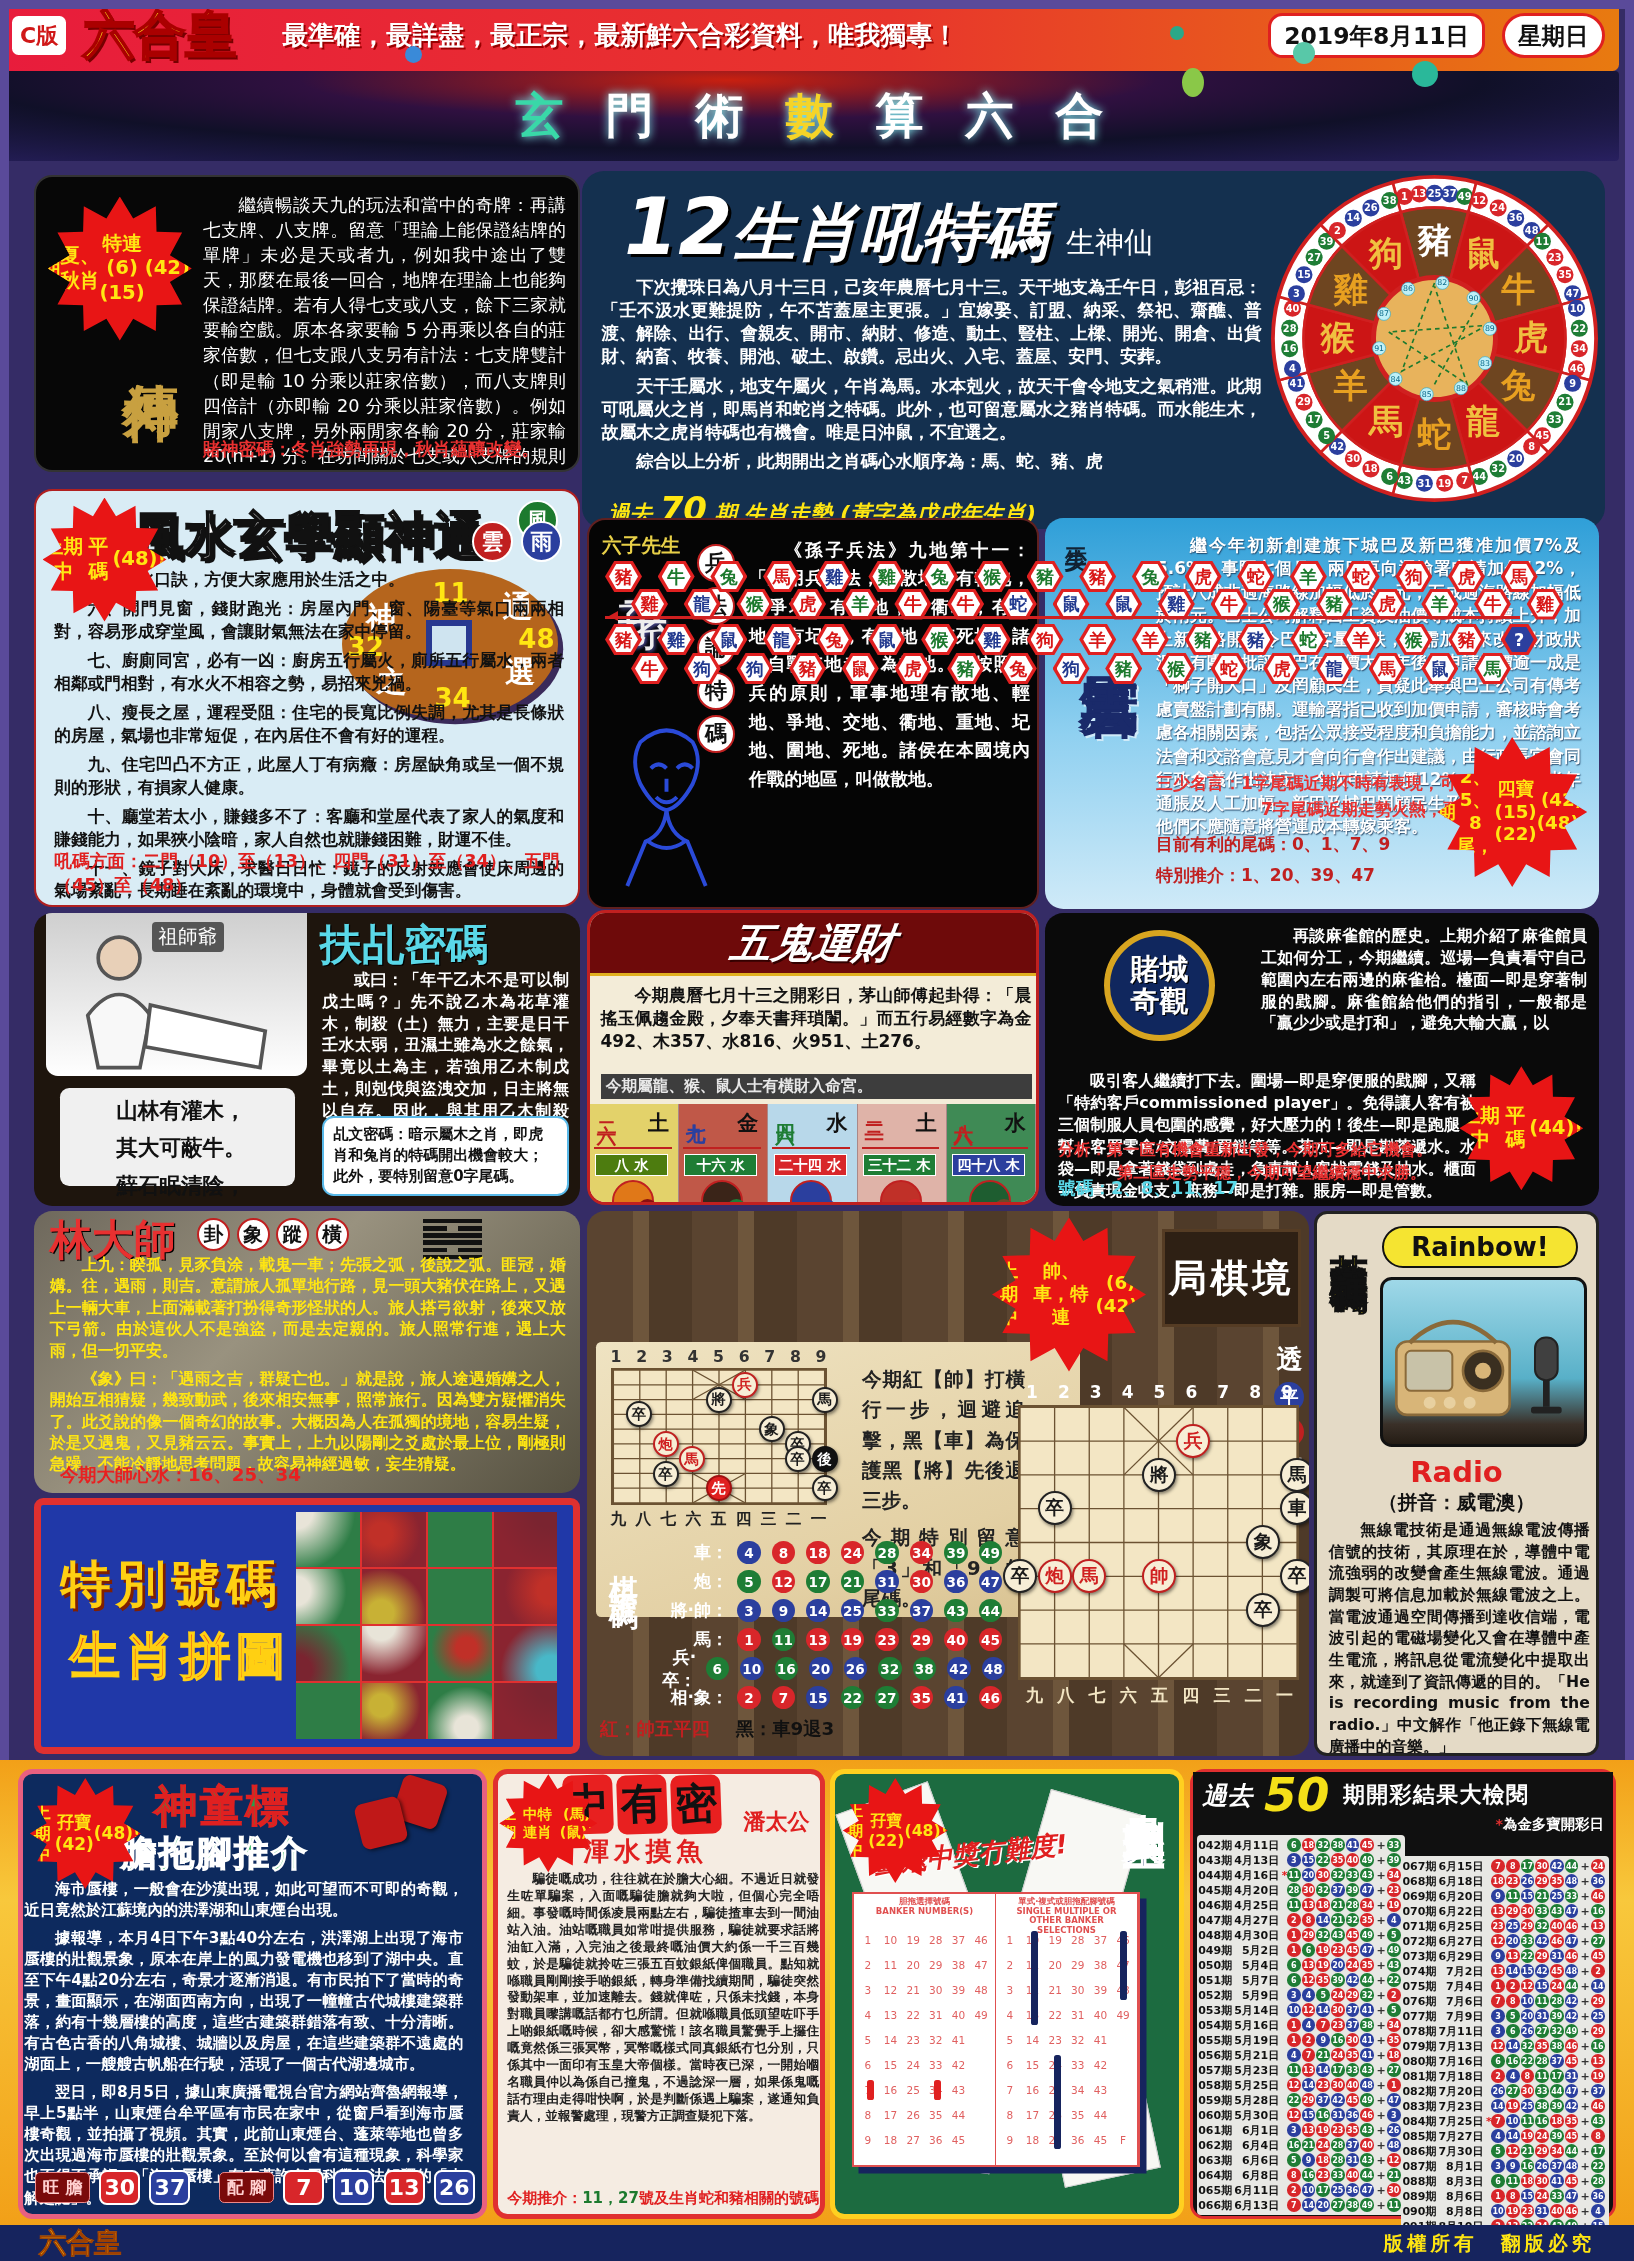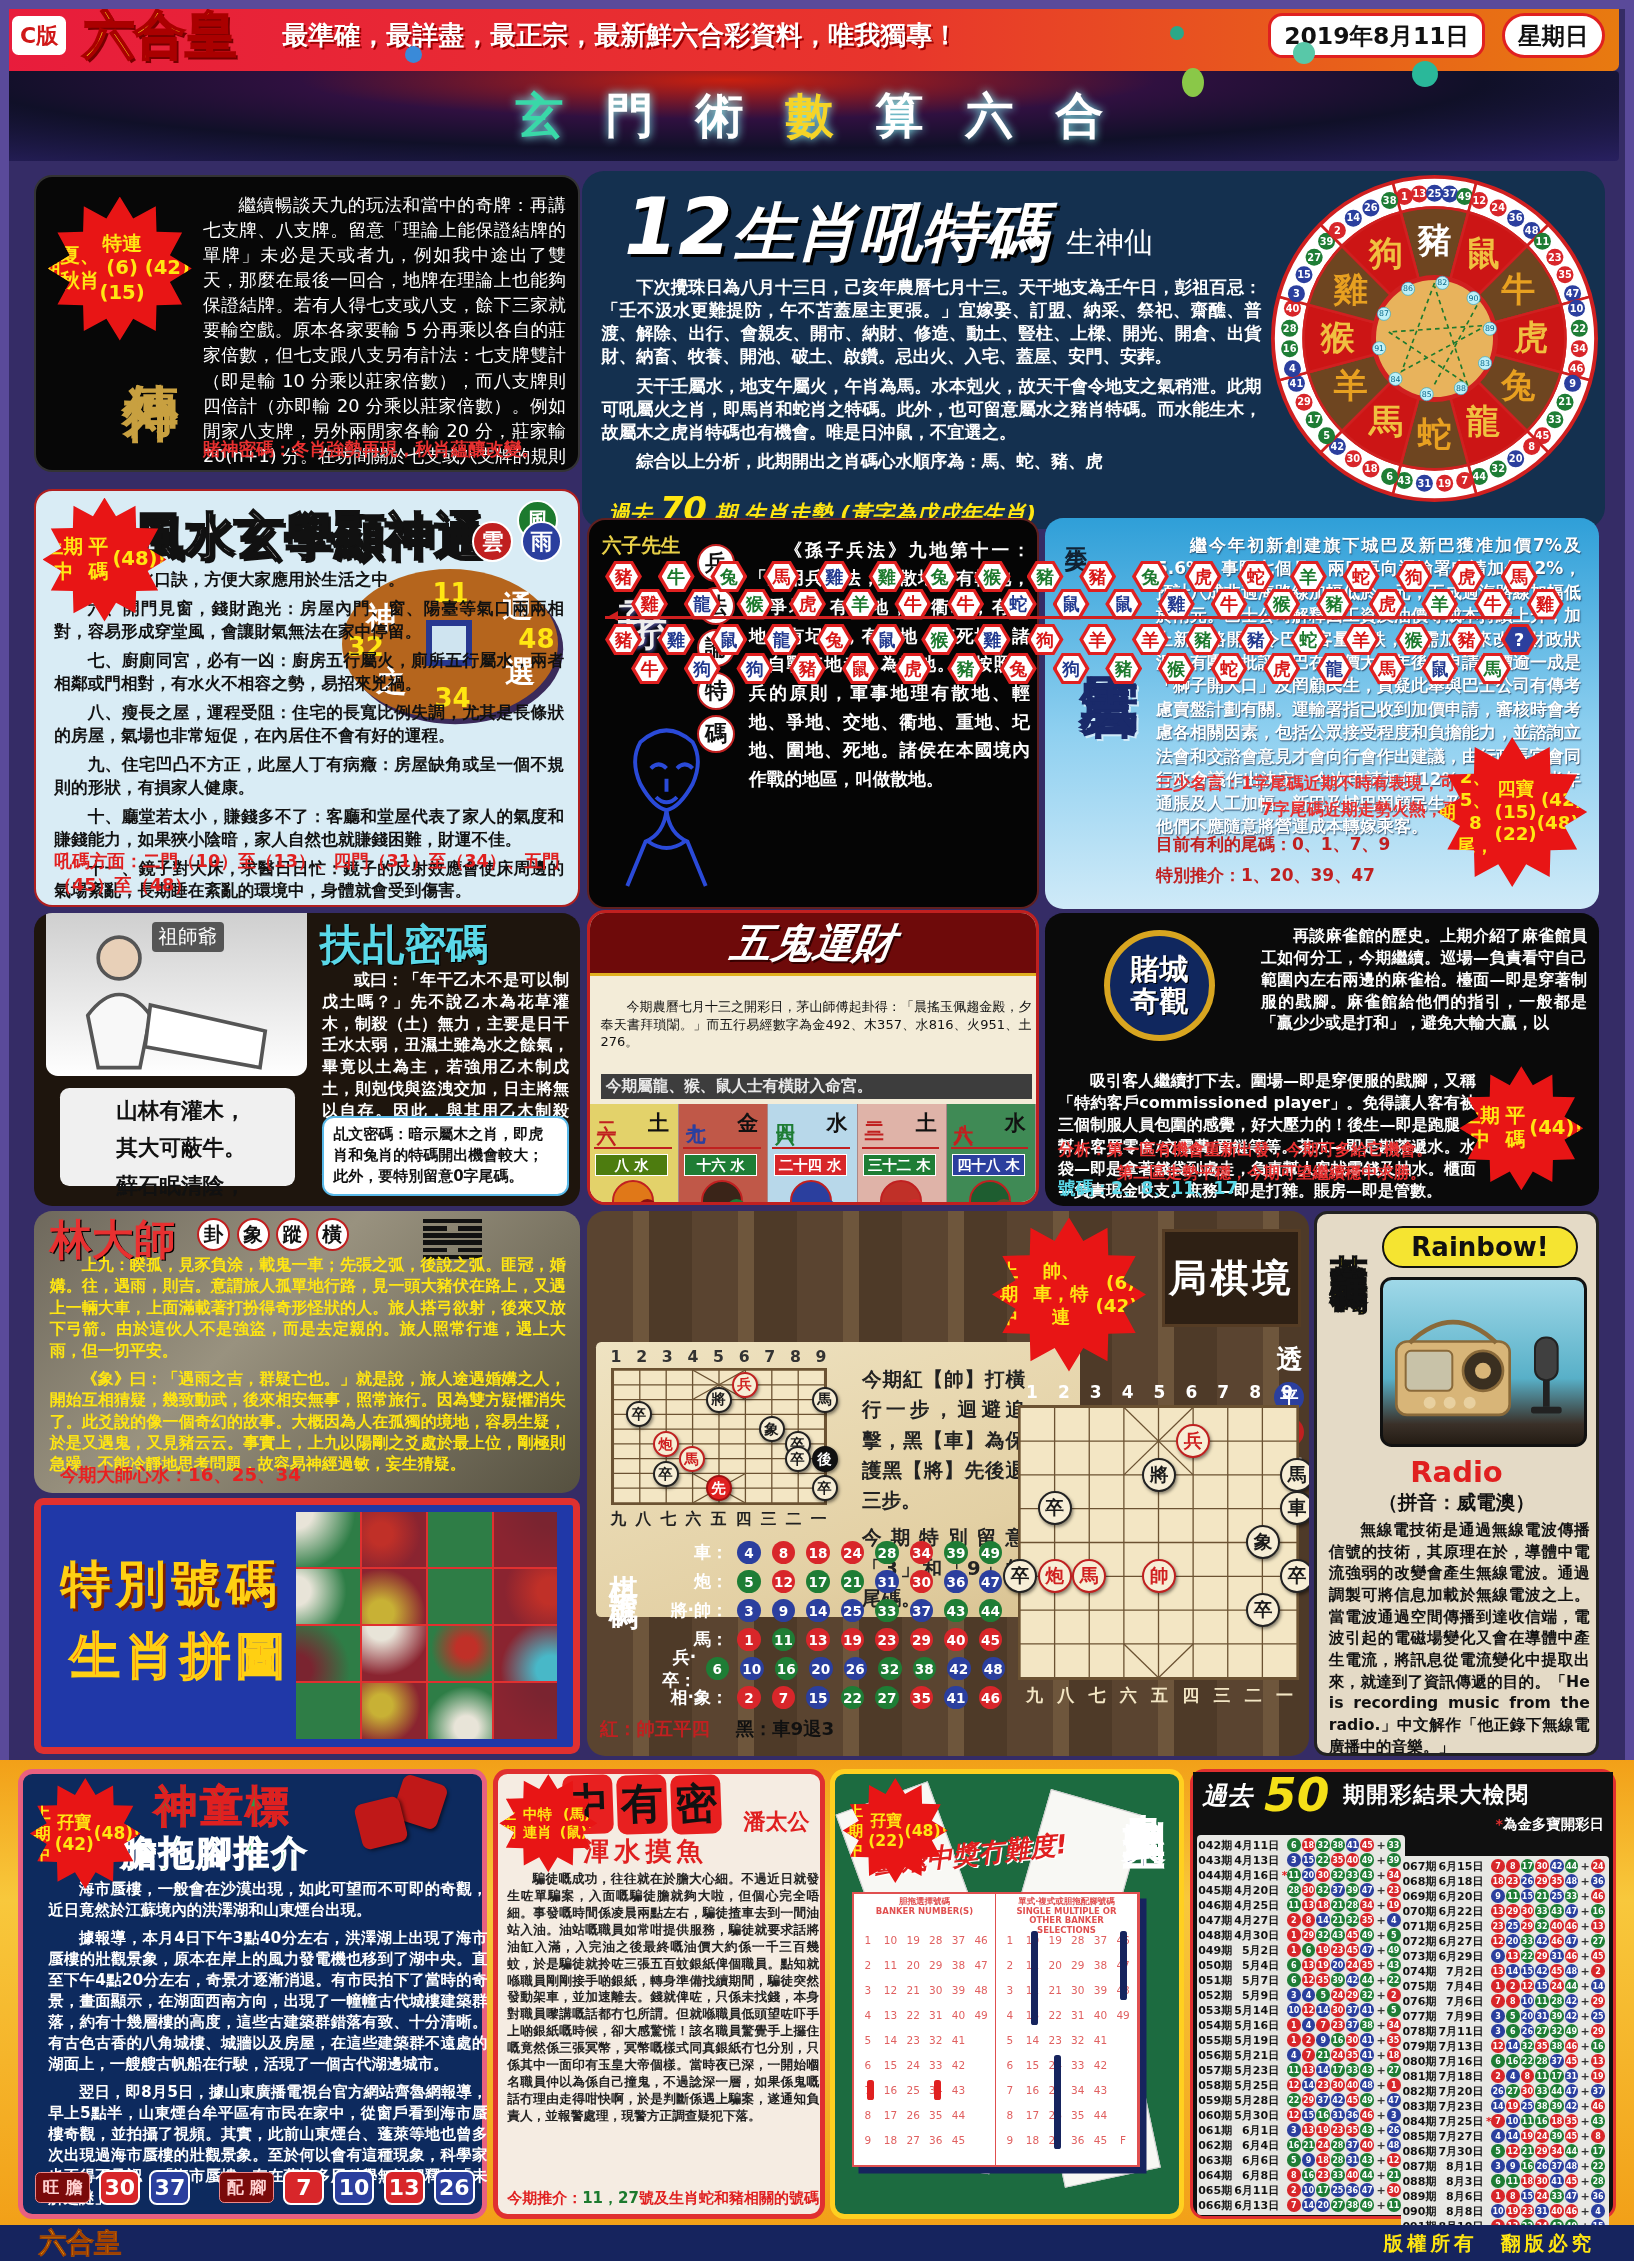--- a/index.html
+++ b/index.html
@@ -96,21 +96,21 @@
              font-family:"DejaVu Serif",serif;text-shadow:1.3px 1.3px 0 #000;}
   #fj .body{position:absolute;left:288px;top:56px;width:247px;color:#fff;font-size:16px;line-height:1.36;font-weight:bold;}
   #fj .codebox{position:absolute;left:288px;bottom:10.5px;width:247px;background:#fff;border:2.6px solid #58b8e8;
                border-radius:11.8px;color:#111;font-size:15px;font-weight:bold;padding:6.5px 9.2px;line-height:1.4;}
   
   #wg{left:587px;top:910px;width:452px;height:295px;background:#f3ecd8;border:3.9px solid #c02020;}
   #wg .tbox{position:absolute;left:0;top:0;width:100%;height:63px;background:#6e0a0a;border-bottom:3.9px solid #e0b020;
             display:flex;align-items:center;justify-content:center;}
   #wg .tbox span{color:#fff;font-size:41px;font-style:italic;font-family:"DejaVu Serif",serif;font-weight:bold;
                  transform:skewX(-8deg);text-shadow:2px 2px 0 #300;}
-  #wg .body{position:absolute;left:10.5px;top:85px;width:431px;font-size:13px;line-height:1.35;color:#111;font-weight:normal;}
+  #wg .body{position:absolute;left:10.5px;top:71px;width:431px;font-size:17px;line-height:1.35;color:#111;font-weight:bold;}
   #wg .hl{position:absolute;left:10.5px;top:161px;width:431px;background:#3d3d3d;color:#e8e8e8;font-size:15.7px;
           font-weight:bold;padding:2px 5.2px;}
   #wgcols{position:absolute;left:0;top:191px;width:100%;height:105px;display:flex;}
   .wgc{flex:1;position:relative;border-right:1.3px solid #a88;}
   .wgc .pair{position:absolute;left:6.5px;top:3.9px;font-size:19.6px;font-weight:bold;writing-mode:vertical-rl;line-height:1;}
   .wgc .elem{position:absolute;right:9.2px;top:5.2px;font-size:21px;font-weight:bold;color:#111;}
   .wgc .bdg{position:absolute;left:5.2px;top:50px;width:73px;height:22px;color:#fff;font-size:14.4px;font-weight:bold;
             display:flex;align-items:center;justify-content:center;border:1.3px solid #fff;}
   .wgc .fig{position:absolute;left:22px;top:76px;width:42px;height:42px;border-radius:50%;border:2px solid #c02020;
             display:flex;align-items:center;justify-content:center;}
@@ -183,21 +183,21 @@
   #en .word{position:absolute;left:0;top:241px;width:100%;text-align:center;color:#e02020;font-size:29px;font-weight:bold;}
   #en .pinyin{position:absolute;left:0;top:275px;width:100%;text-align:center;color:#111;font-size:19.6px;font-weight:bold;}
   #en .body{position:absolute;left:11.8px;top:305px;width:261px;font-size:15.7px;line-height:1.38;color:#111;font-weight:bold;}
   
   #band{position:absolute;left:0;top:1760px;width:1634px;height:465px;
         background:linear-gradient(180deg,#f2a018,#f8c83c 30%,#f2a018);}
   .bsec{position:absolute;top:9.2px;height:450px;border-radius:14.4px;}
   #st{left:18.3px;width:469px;background:#0d2a5e;border:5.2px solid #e86080;}
   #st .t1{position:absolute;left:131px;top:3.9px;font-size:43px;font-weight:bold;color:#28a048;-webkit-text-stroke:1.3px #e02020;letter-spacing:2.6px;}
   #st .t2{position:absolute;left:98px;top:56px;font-size:35px;font-weight:bold;color:#2ab858;-webkit-text-stroke:1.3px #fff;letter-spacing:2.6px;}
-  #st .body{position:absolute;left:25px;top:105px;width:439px;color:#fff;font-size:15.4px;line-height:1.37;font-weight:bold;}
+  #st .body{position:absolute;left:1px;top:105px;width:439px;color:#fff;font-size:15.4px;line-height:1.37;font-weight:bold;}
   #st .foot{position:absolute;left:11.8px;bottom:9.2px;display:flex;align-items:center;gap:9.2px;}
   .rlbl{background:#7a0a0a;color:#ffd0d0;font-size:17px;font-weight:bold;padding:2.6px 6.5px;border-radius:5.2px;border:1.3px solid #e88;}
   .sqnum{width:41px;height:35px;border-radius:7.8px;color:#fff;font-size:22px;font-weight:bold;display:flex;
          align-items:center;justify-content:center;border:2px solid #fff;}
   .sqnum.red{background:#d8262a;} .sqnum.blue{background:#2b3f9e;}
   .die{position:absolute;width:46px;height:46px;background:#c01818;border-radius:7.8px;transform:rotate(18deg);box-shadow:2px 2px 3.9px #0008;}
   
   #zm{left:493px;width:332px;background:#f5ece2;border:5.2px solid #e03030;}
   #zm .t1{position:absolute;left:63px;top:1.3px;font-size:42px;font-weight:bold;color:#111;}
   #zm .t1 span{display:inline-block;background:#e82020;border-radius:9.2px;padding:1.3px 3.9px;margin:0 2px;transform:rotate(-2deg);}

